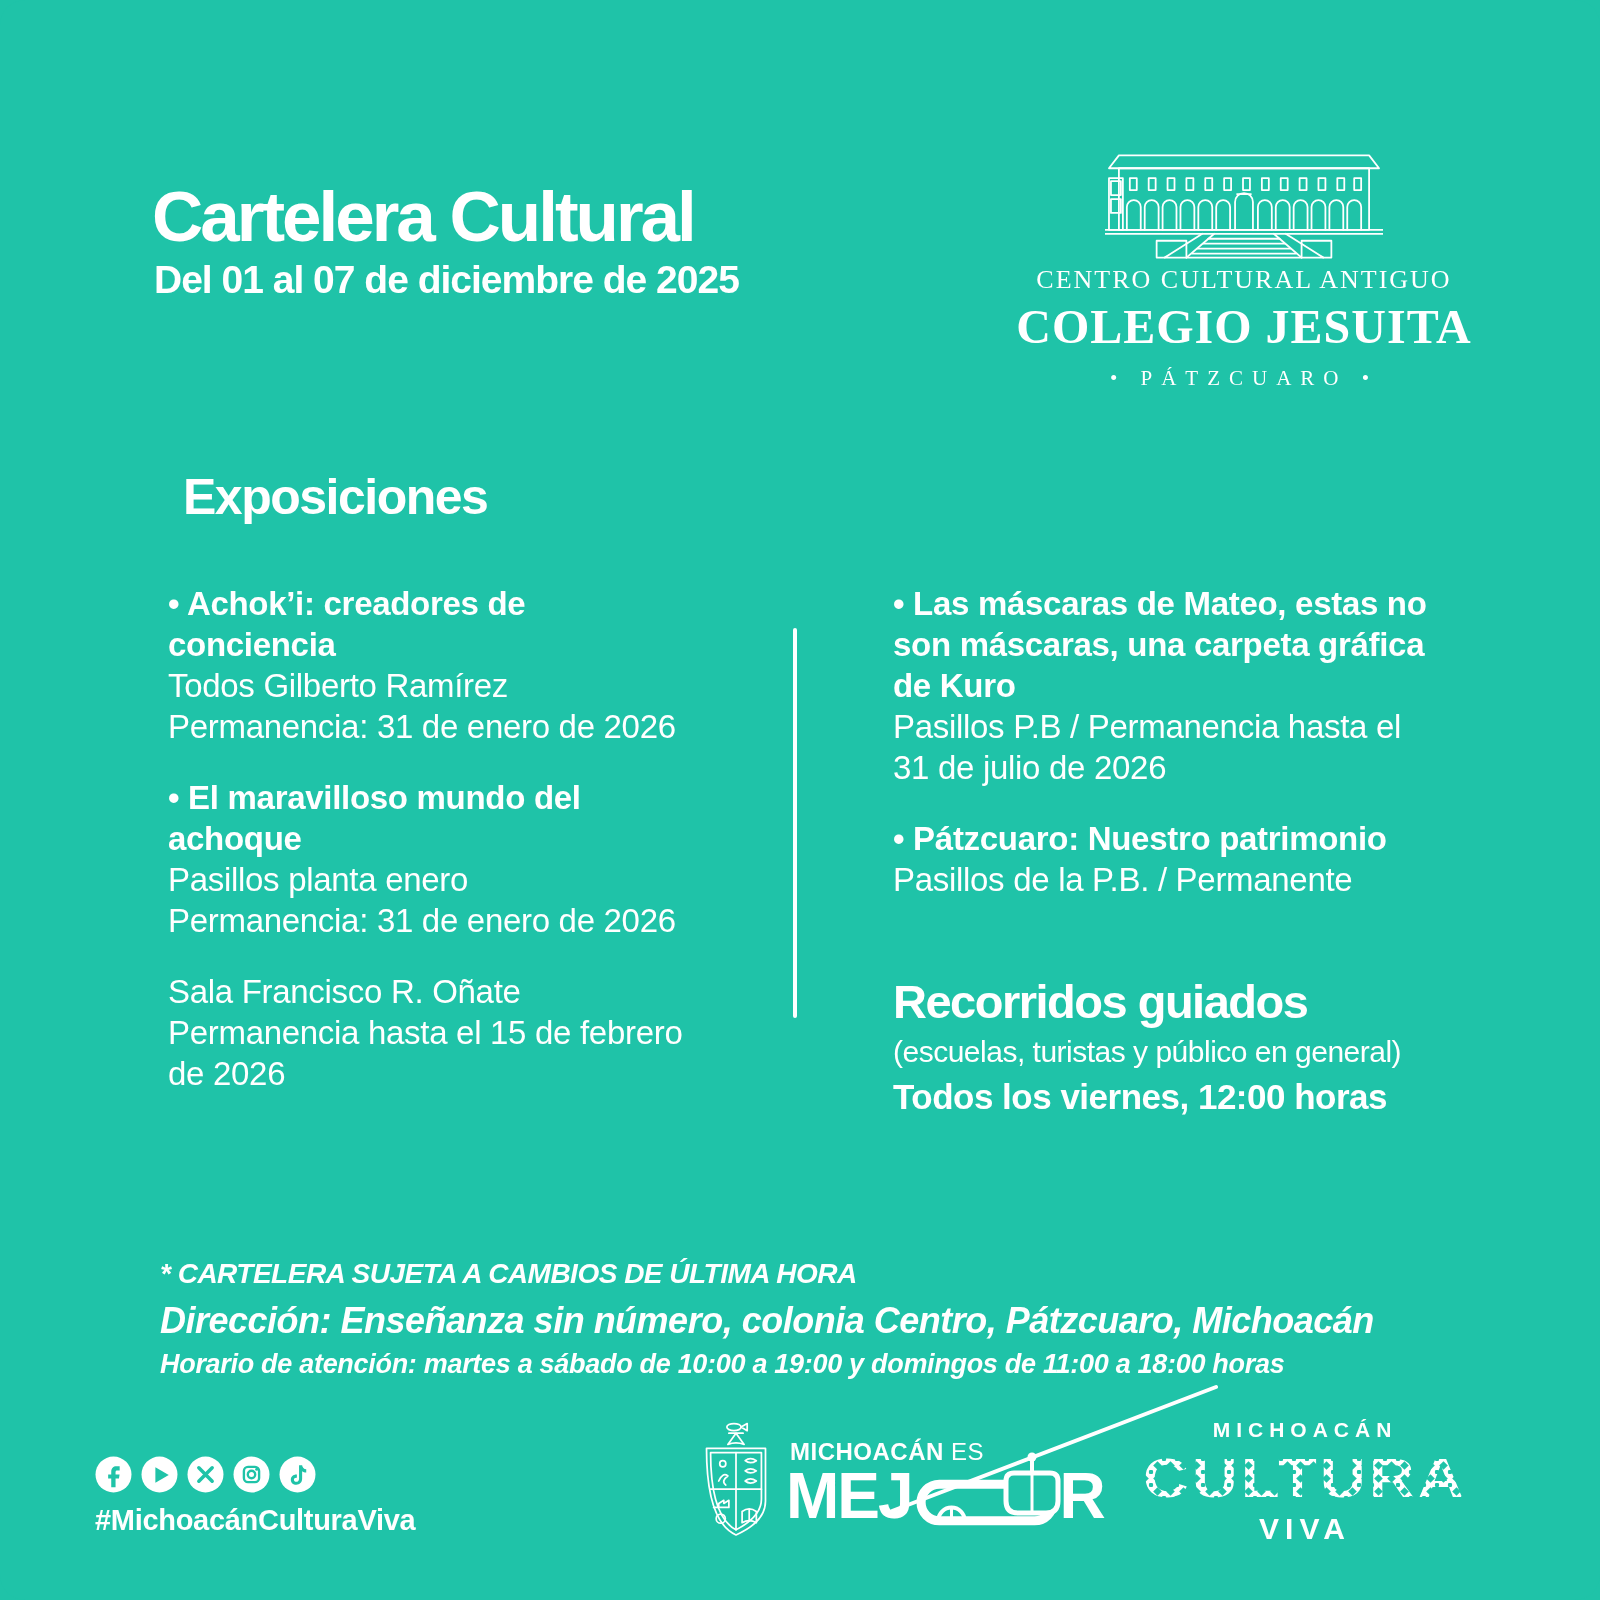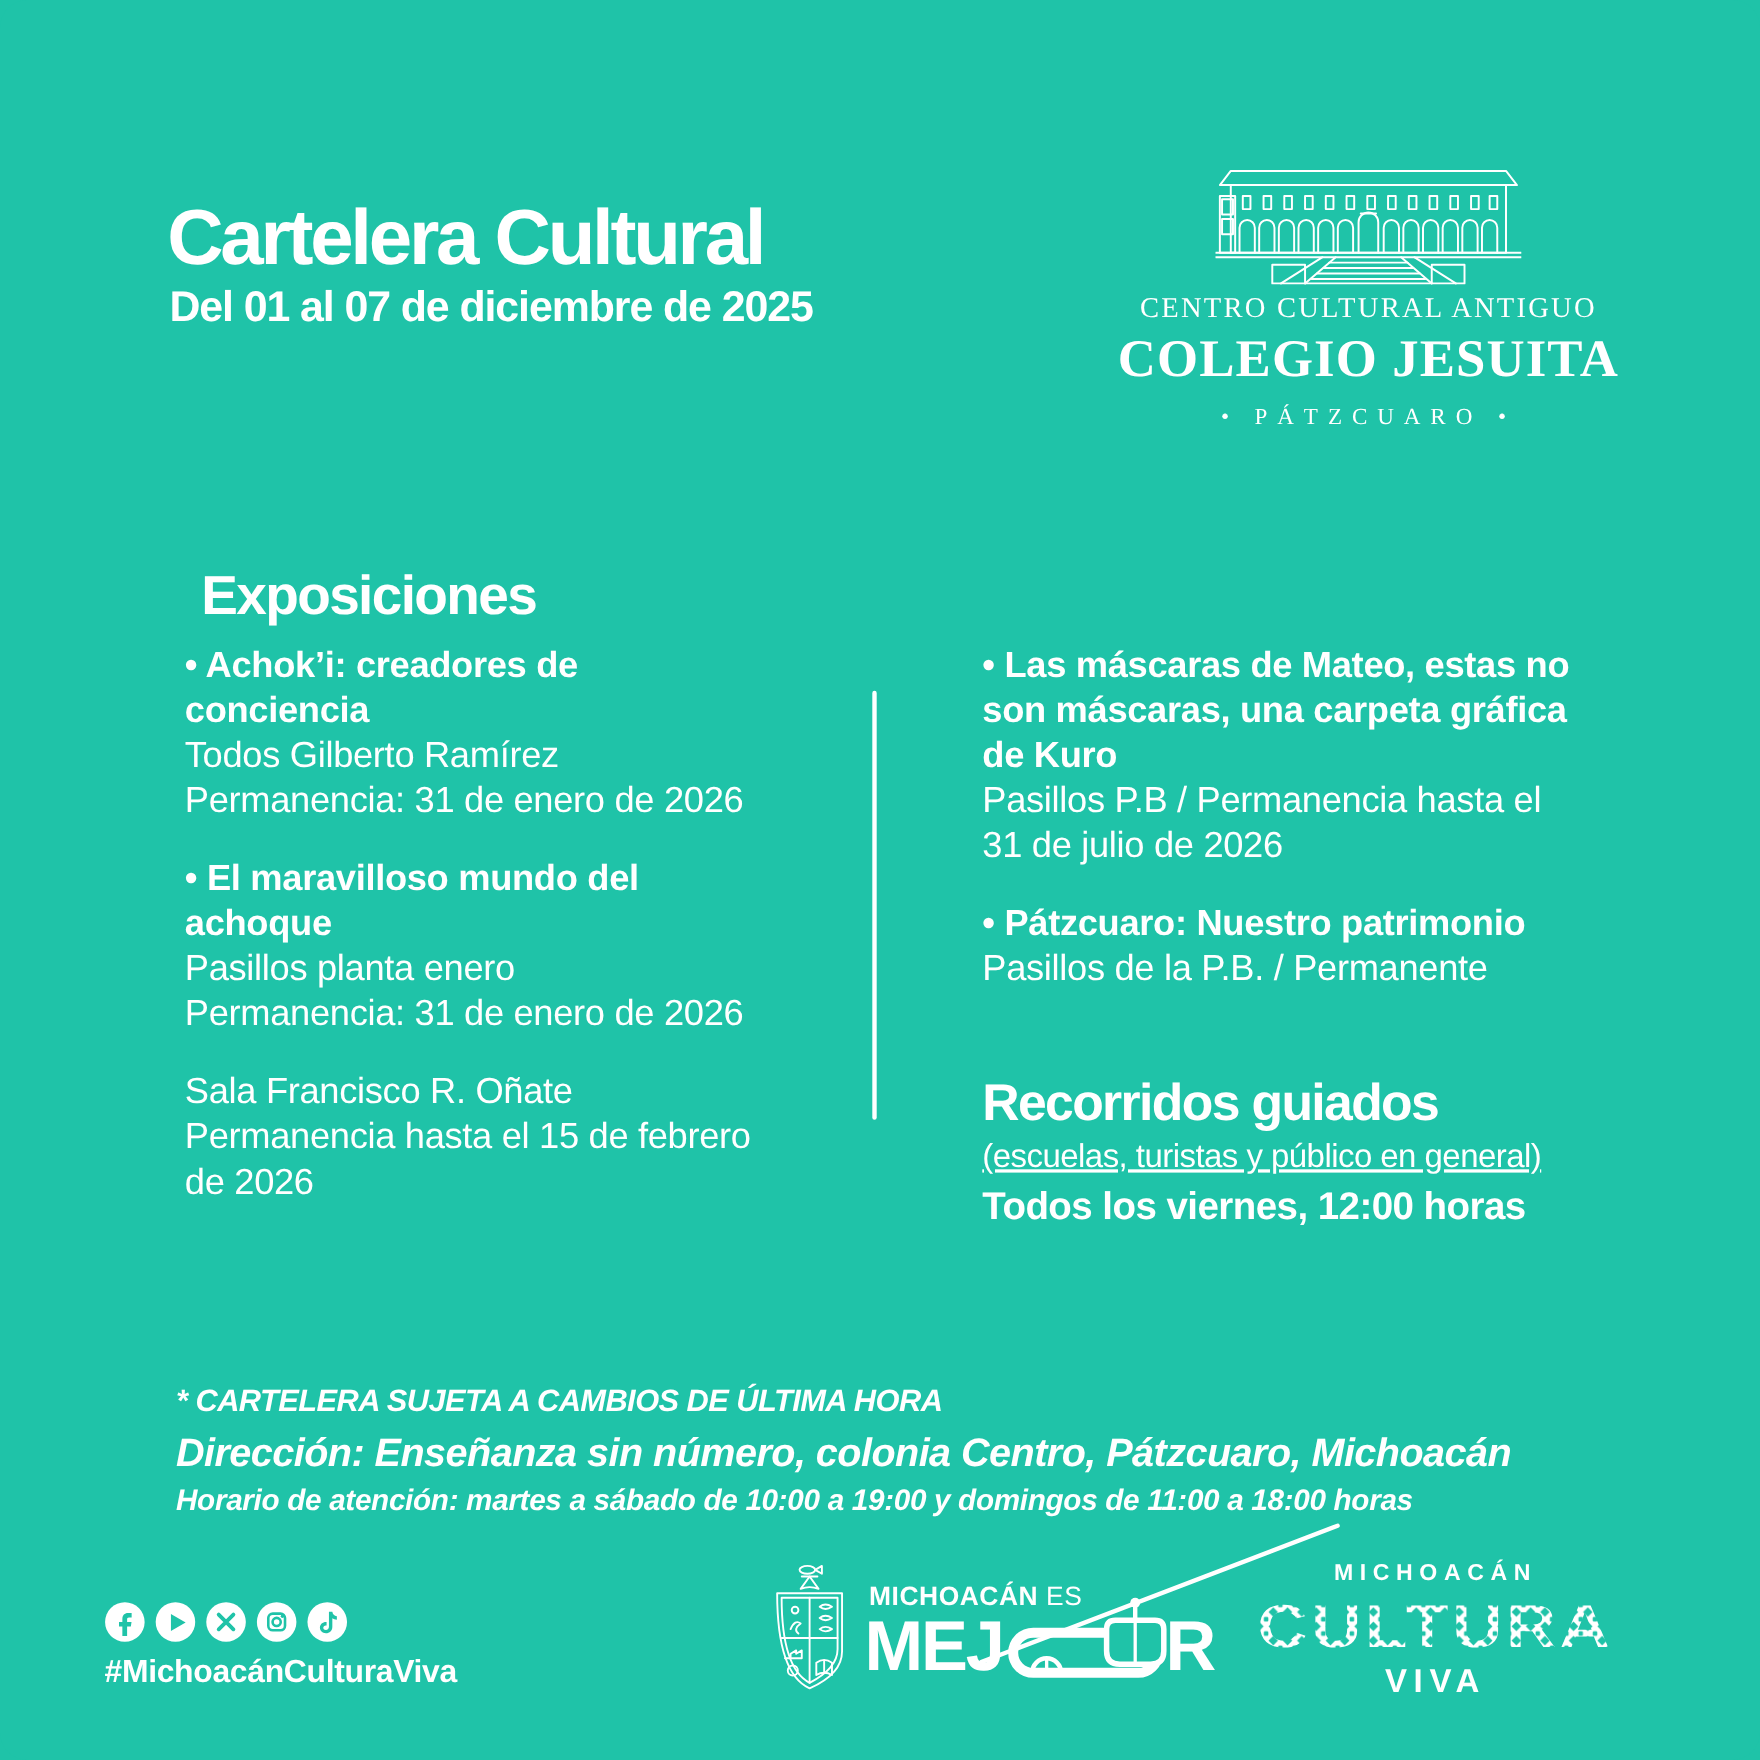--- a/index.html
+++ b/index.html
@@ -26,35 +26,35 @@
   
   .org { position: absolute; left: 1009px; top: 150px; width: 470px; text-align: center; }
   .building { display: block; margin: 0 auto; width: 278px; height: 110px; }
   .building * { stroke: #fff; fill: none; stroke-width: 1.8; stroke-linejoin: round; stroke-linecap: round; }
   .org-l1 { margin-top: 5px; font-family: "Liberation Serif", serif; font-size: 26px; letter-spacing: 2px; }
   .org-l2 { margin-top: 4px; font-family: "Liberation Serif", serif; font-size: 48px; font-weight: 700; letter-spacing: 1px; }
   .org-l3 { margin-top: 12px; font-family: "Liberation Serif", serif; font-size: 21px; letter-spacing: 9px; }
   
   .expo-heading {
     position: absolute; left: 183px; top: 468px;
-    font-size: 50px; font-weight: 800; letter-spacing: -1.5px; margin-top: 44px;
+    font-size: 50px; font-weight: 800; letter-spacing: -1.5px;
   }
   .col { position: absolute; font-size: 33px; line-height: 41px; letter-spacing: -0.3px; }
   .col-left  { left: 168px; top: 583px; width: 530px; }
   .col-right { left: 893px; top: 583px; width: 540px; }
   .item { margin-bottom: 30px; }
   .item-title { font-weight: 800; }
   .divider {
     position: absolute; left: 793px; top: 628px;
     width: 4px; height: 390px; background: #ffffff; border-radius: 2px;
   }
   
   .recorridos { position: absolute; left: 893px; top: 974px; width: 560px; }
   .rec-heading { font-size: 47px; font-weight: 800; letter-spacing: -1.5px; }
-  .rec-audience { margin-top: 6px; font-size: 30px; letter-spacing: -0.5px; text-decoration: underline; }
+  .rec-audience { margin-top: 6px; font-size: 30px; letter-spacing: -0.5px; }
   .rec-schedule { margin-top: 8px; font-size: 35px; font-weight: 800; letter-spacing: -0.5px; }
   
   .notice {
     position: absolute; left: 160px; top: 1258px;
     font-size: 28px; font-weight: 700; font-style: italic; letter-spacing: -0.5px;
   }
   .address {
     position: absolute; left: 160px; top: 1300px;
     font-size: 36px; font-weight: 700; font-style: italic; letter-spacing: -0.5px;
   }

